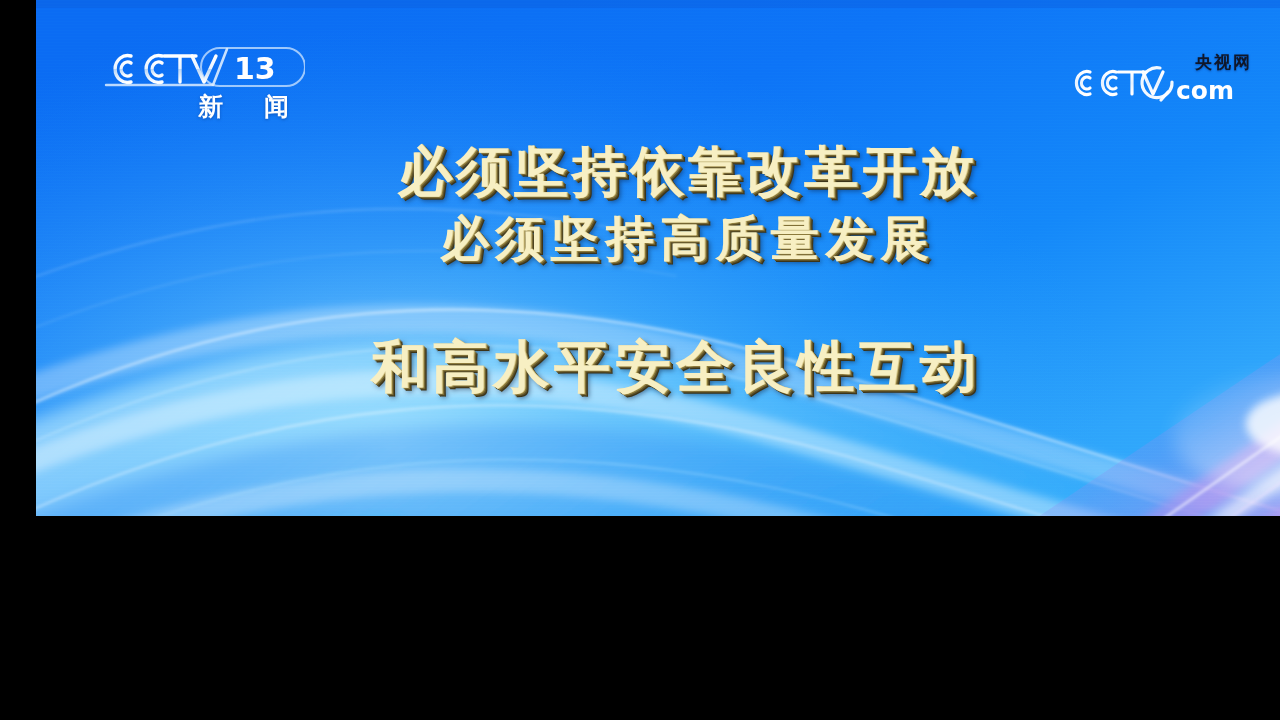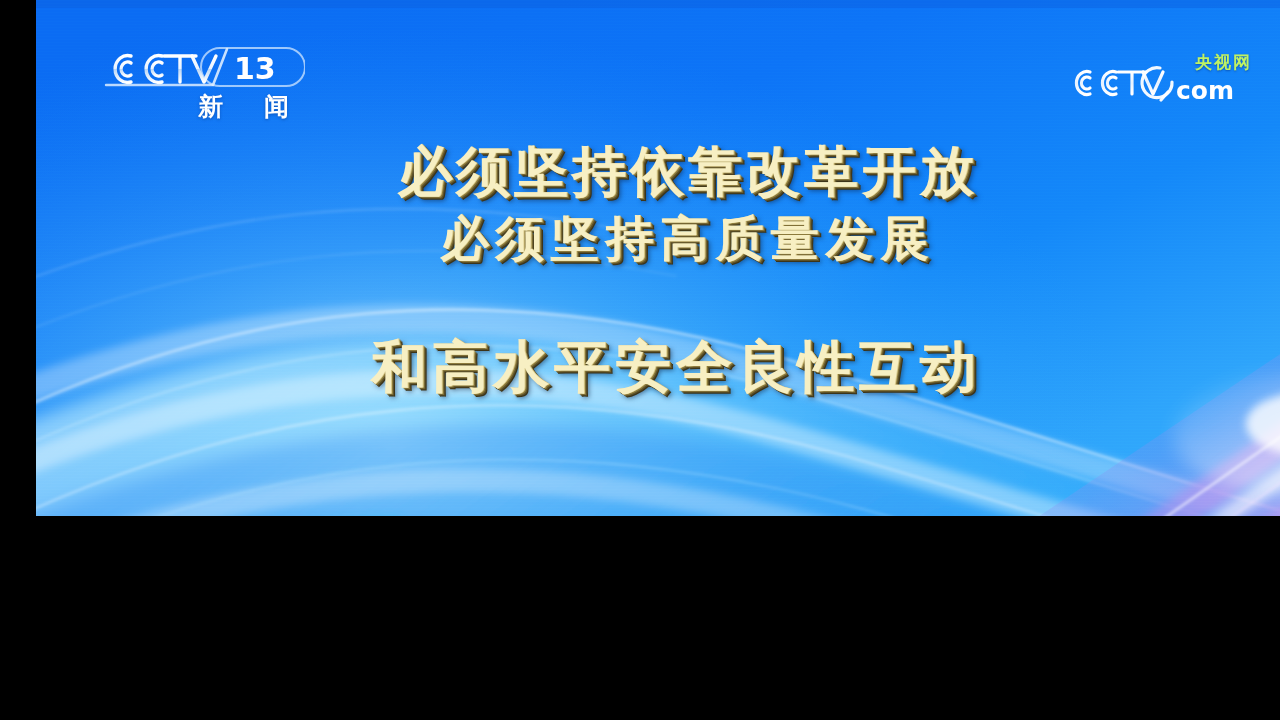--- a/index.html
+++ b/index.html
@@ -77,21 +77,21 @@
     right: 62px;
     top: 52px;
     width: 186px;
     height: 54px;
   }
   #logo-cctvcom svg { display:block; }
   #cctvcom-cn {
     position: absolute;
     right: 2px;
     top: 2px;
-    color: #bef264;
+    color: #0f172a;
     font-size: 17px;
     font-weight: 700;
     letter-spacing: 2px;
     font-family: "DejaVu Sans", "Liberation Sans", sans-serif;
     text-shadow: 0 1px 2px rgba(0,40,120,.5);
     line-height: 1;
   }
 
   
   #headlines {

